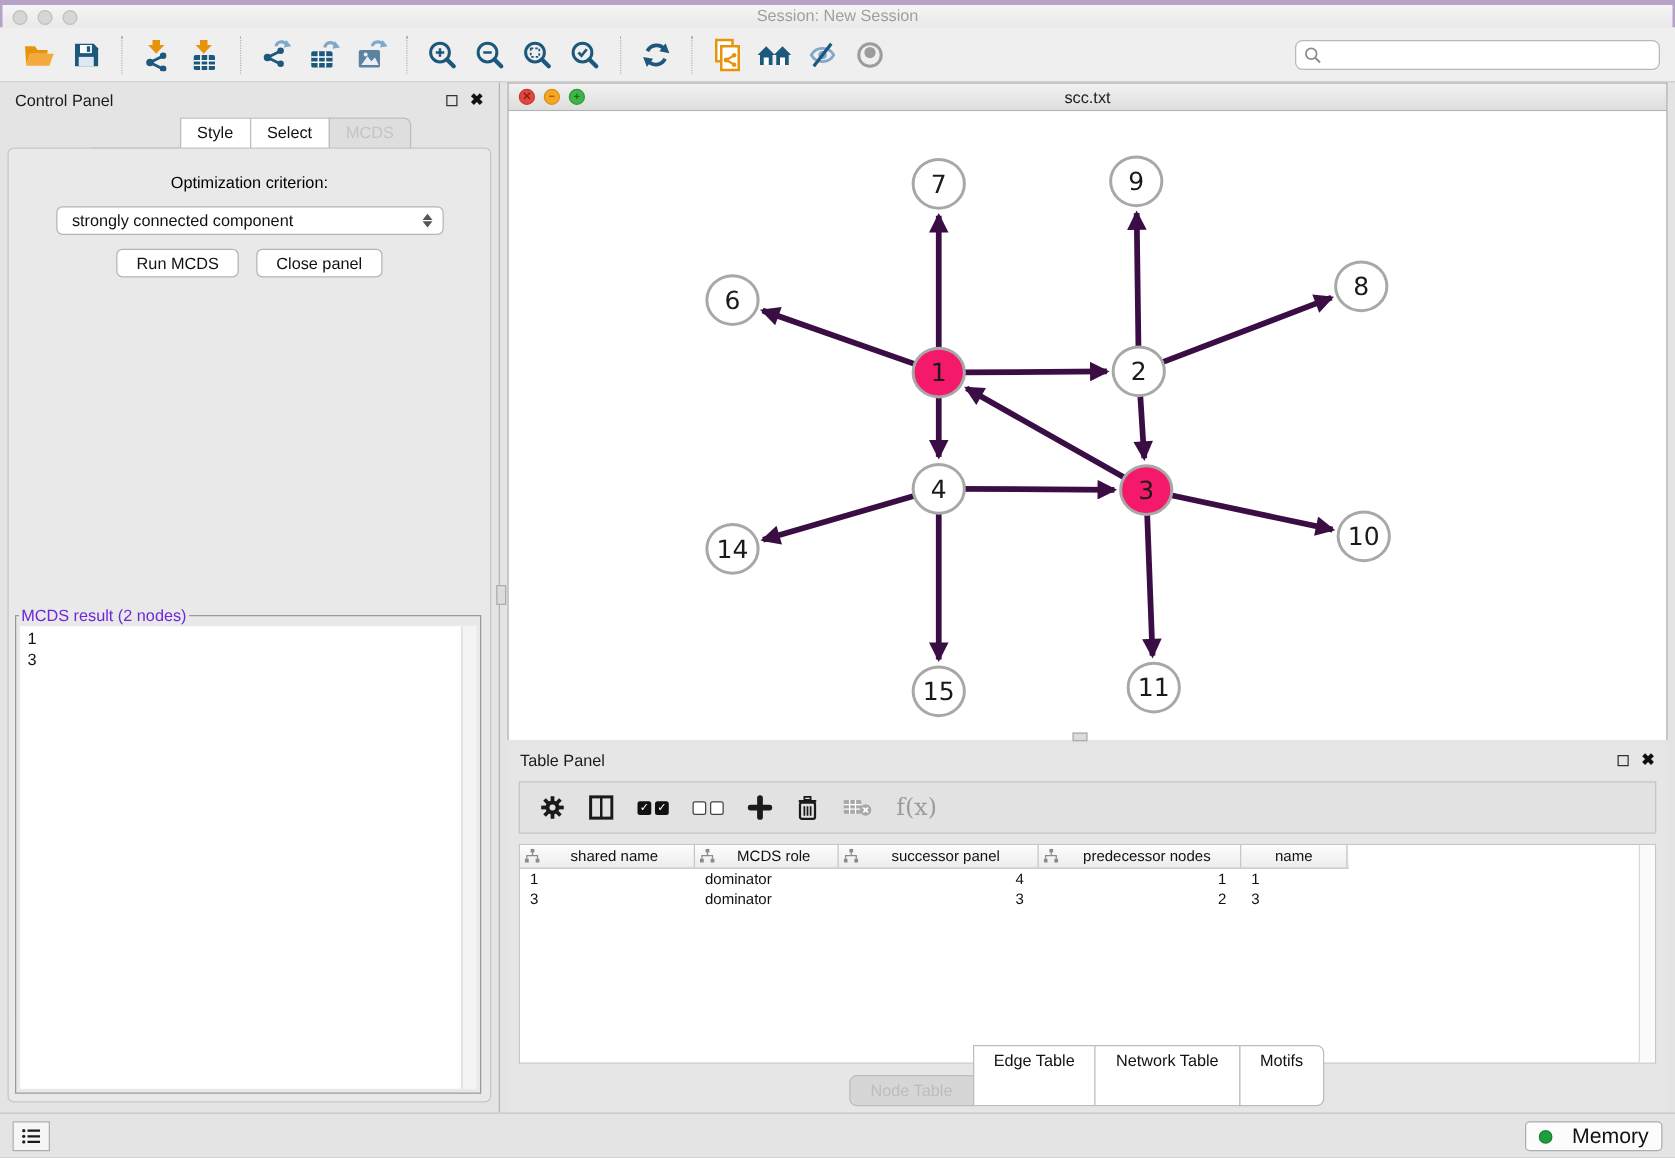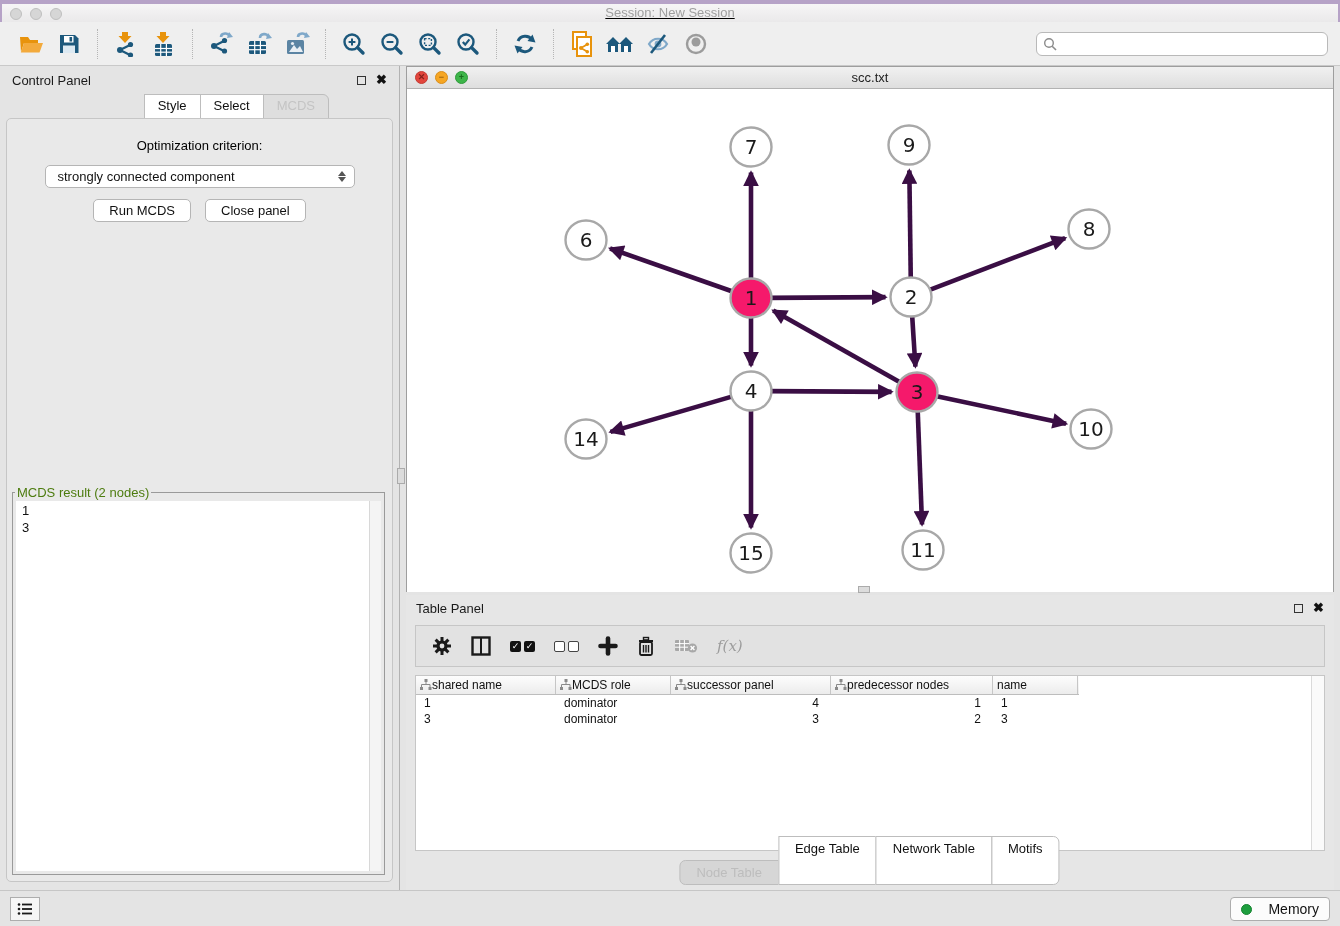--- a/index.html
+++ b/index.html
@@ -2,21 +2,21 @@
 <html><head>
 <meta charset="utf-8">
 <style>
   * { margin:0; padding:0; box-sizing:border-box; }
   body { font-family:"Liberation Sans", sans-serif; background:#888; }
   #app { position:relative; width:1340px; height:926px; background:#E4E4E4; overflow:hidden; font-family:"Liberation Sans", sans-serif; }
 
   
   .titlebar { position:absolute; top:0; left:0; right:0; height:22px;
     background:linear-gradient(#F6F5F6,#EAE9EA); border-top:4px solid #B6A2C7;
-    box-shadow:inset 2px 0 0 #B6A2C7, inset -2px 0 0 #B6A2C7;text-decoration:underline; }
+    box-shadow:inset 2px 0 0 #B6A2C7, inset -2px 0 0 #B6A2C7; }
   .titlebar .title { text-align:center; font-size:13px; line-height:17px; color:#9F9F9F; }
   .lights { position:absolute; left:10px; top:4px; display:flex; gap:8px; }
   .light { width:12px; height:12px; border-radius:50%; background:#D6D6D6; border:1px solid #BFBFBF; }
 
   
   .toolbar { position:absolute; top:22px; left:0; right:0; height:44px; background:#EFEFEF;
     border-bottom:1px solid #C9C9C9; display:flex; align-items:center; padding:0 12px; }
   .tbtn { width:38px; height:36px; display:flex; align-items:center; justify-content:center; }
   .tsep { width:1px; height:30px; border-left:1px dotted #B5B5B5; margin:0 9px; }
   .searchbox { margin-left:auto; width:292px; height:24px; background:#fff; border:1px solid #B9B9B9;
@@ -38,21 +38,21 @@
   .optlabel { margin-top:19px; text-align:center; font-size:13px; color:#000000; }
   .dropdown { margin:12px auto 0; width:310px; height:23px; background:#fff; border:1px solid #B5B5B5; border-radius:5px;
     display:flex; align-items:center; padding:0 8px 0 12px; font-size:13px; color:#111; }
   .dropdown .stepper { margin-left:auto; display:flex; flex-direction:column; gap:1px; }
   .dropdown .stepper i { width:0; height:0; border-left:4px solid transparent; border-right:4px solid transparent; display:block; }
   .dropdown .stepper i.up { border-bottom:5px solid #555; }
   .dropdown .stepper i.dn { border-top:5px solid #555; }
   .btnrow { margin-top:11px; display:flex; justify-content:center; gap:14px; }
   .pushbtn { font-size:13px; color:#111; background:#fff; border:1px solid #B5B5B5; border-radius:5px; padding:3px 15px; font-family:"Liberation Sans",sans-serif; }
   fieldset.resultbox { position:absolute; left:5px; right:7px; top:366px; bottom:6px; border:1px solid #9A9A9A; background:transparent; }
-  fieldset.resultbox legend { font-size:13px; color:#4d7c0f; padding:0 2px; margin-left:2px; }
+  fieldset.resultbox legend { font-size:13px; color:#6d28d9; padding:0 2px; margin-left:2px; }
   .resultinner { position:absolute; left:3px; right:3px; top:1px; bottom:3px; background:#fff; }
   .resulttrack { position:absolute; right:0; top:0; bottom:0; width:12px; background:#F4F4F4; border-left:1px solid #D8D8D8; }
   .resultlines { padding:1px 6px; font-size:13px; color:#111; line-height:17px; }
 
   
   .netwin { position:absolute; left:406px; top:66px; width:928px; height:526px; background:#fff; border:1px solid #9E9E9E; }
   .nettitle { height:22px; background:linear-gradient(#F1F1F1,#DEDEDE); border-bottom:1px solid #B2B2B2; position:relative; }
   .nettitle .title { text-align:center; font-size:13px; line-height:21px; color:#222; }
   .tl { position:absolute; left:8px; top:4px; display:flex; gap:7px; }
   .tl span { width:13px; height:13px; border-radius:50%; font-size:9px; font-weight:bold; color:rgba(60,0,0,.55);
@@ -65,42 +65,42 @@
 
   
   .vhandle { position:absolute; left:397px; top:468px; width:8px; height:16px; background:#DCDCDC; border:1px solid #ABABAB; }
   .hhandle { position:absolute; left:858px; top:586px; width:12px; height:7px; background:#DCDCDC; border:1px solid #ABABAB; }
 
   
   .tpanel { position:absolute; left:406px; top:595px; width:928px; height:295px; background:#E6E6E6; }
   .tpanel .phead { padding:0 10px; height:26px;text-align:right; }
   .ttoolbar { position:absolute; left:9px; right:9px; top:30px; height:42px; background:#E2E2E2; border:1px solid #C6C6C6;
     display:flex; align-items:center; padding-left:16px; gap:19px; }
-  .fx { font-family:"DejaVu Serif", serif; font-style:italic; font-size:15px; color:#9C9C9C; }
+  .fx { font-family:"DejaVu Serif", serif; font-size:19px; color:#9C9C9C; }
   .ckpair { display:flex; gap:3px; }
   .ck { width:11px; height:11px; border-radius:2px; background:#111; color:#fff; font-size:9px; line-height:11px; text-align:center; }
   .ck.empty { background:#fff; border:1.4px solid #444; }
   .ttable { position:absolute; left:9px; right:9px; top:80px; height:176px; background:#fff; border:1px solid #C6C6C6; overflow:hidden; }
   .thead { display:flex; width:663px; height:19px; background:linear-gradient(#FDFDFD,#ECECEC); border-bottom:1px solid #BDBDBD; }
   .thcell { display:flex; align-items:center; border-right:1px solid #C6C6C6; font-size:12px; color:#111; padding:0 4px; }
-  .thcell .lbl { flex:1; text-align:left; }
+  .thcell .lbl { flex:1; text-align:center; }
   .c0{width:140px}.c1{width:115px}.c2{width:160px}.c3{width:162px}.c4{width:85px}
   .trow { display:flex; height:16px; font-size:12px; color:#111; align-items:center; }
   .tcell { padding:0 8px; overflow:hidden; white-space:nowrap; }
   .tcell.r { text-align:right; padding-right:12px; }
   .ttrack { position:absolute; right:0; top:0; bottom:0; width:13px; background:#FAFAFA; border-left:1px solid #DADADA; }
   .btabs { position:absolute; left:50%; transform:translateX(-50%); bottom:5px; display:flex; }
   .btabs .tab { padding:4px 16px; }
   .btabs .tab.muted { background:#D6D6D6; color:#BDBDBD; }
 
   
   .statusbar { position:absolute; left:0; right:0; bottom:0; height:36px; background:#E4E4E4; border-top:1px solid #C6C6C6; }
   .listbtn { position:absolute; left:10px; top:6px; width:30px; height:24px; background:#F6F6F6; border:1px solid #ADADAD; display:flex; align-items:center; justify-content:center; }
   .membtn { position:absolute; right:10px; top:6px; height:24px; background:#FCFCFC; border:1px solid #ADADAD; border-radius:4px;
-    display:flex; align-items:center; gap:16px; padding:0 10px; font-size:14px; color:#111; }
+    display:flex; align-items:center; gap:16px; padding:0 10px; font-size:17px; color:#111; }
   .memdot { width:11px; height:11px; border-radius:50%; background:#1E9E3E; border:1px solid #14832F; }
 
   svg.icon { display:block; }
 </style>
 </head>
 <body>
 
 <div id="app">
 
   <div class="titlebar">

